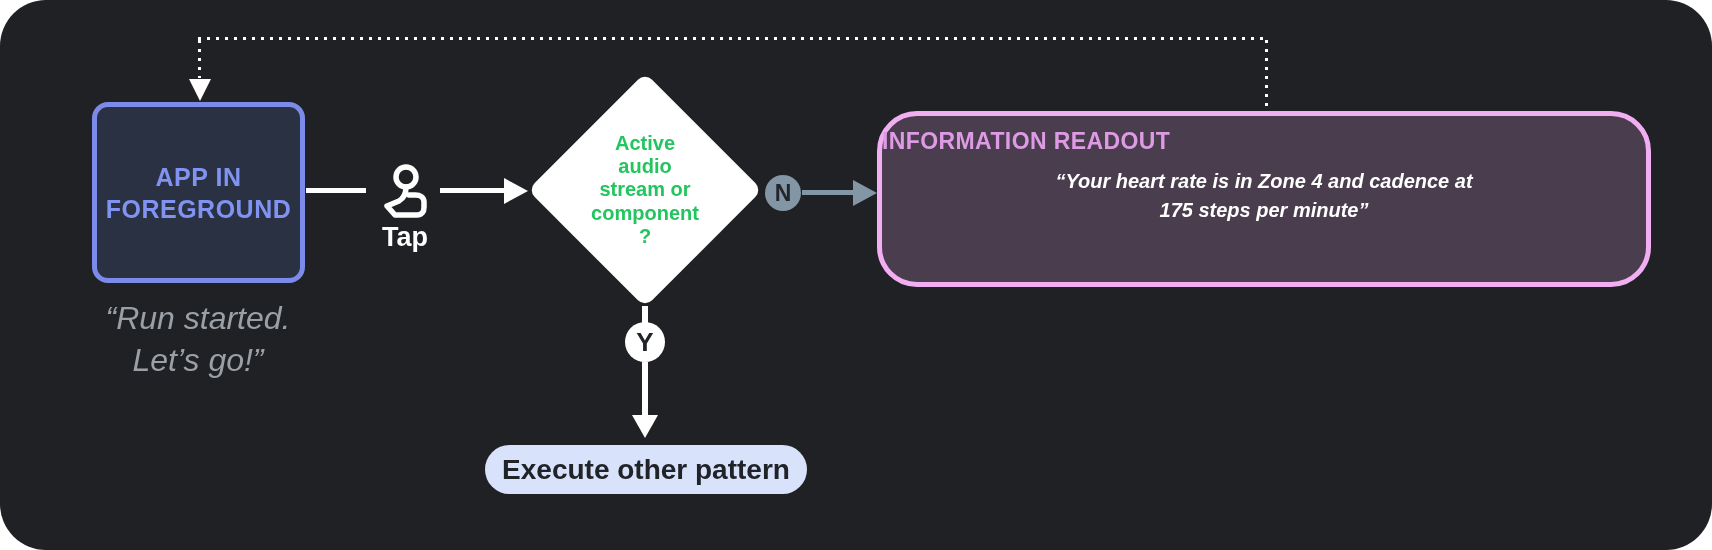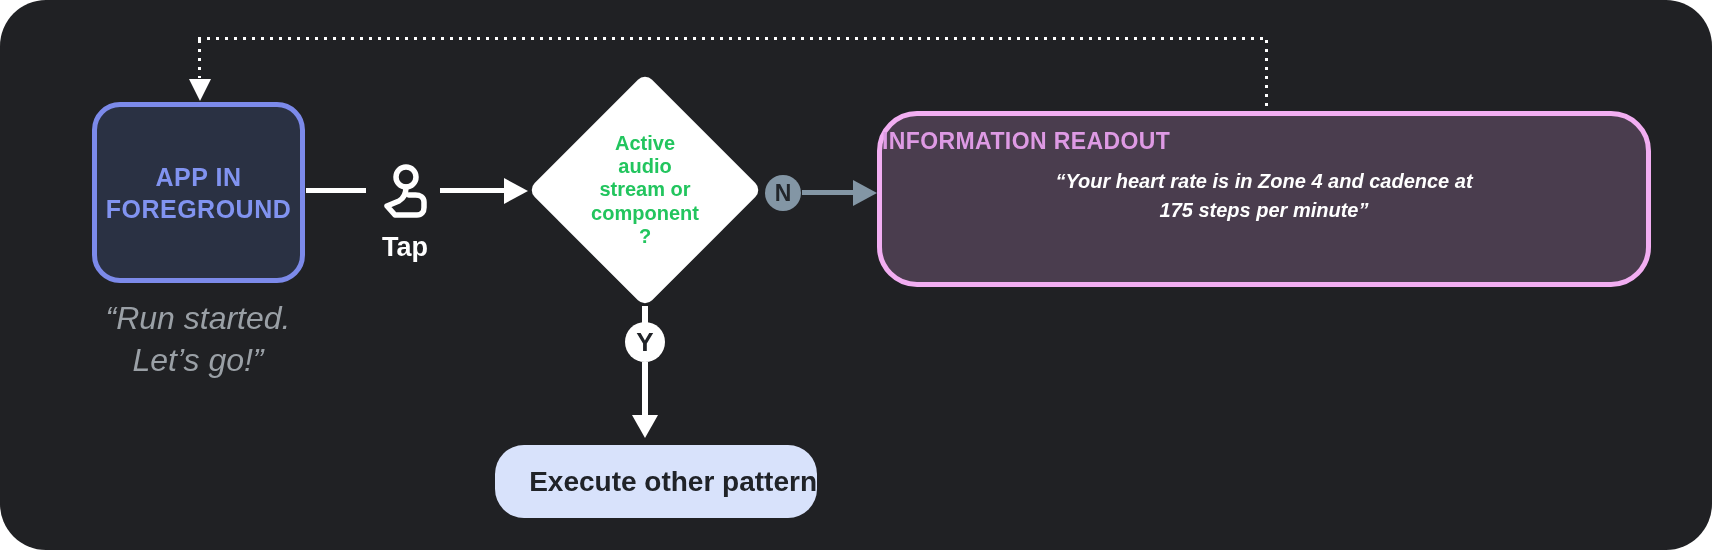--- a/index.html
+++ b/index.html
@@ -11,21 +11,21 @@
     position:absolute;left:0;top:0;right:0;bottom:0;
     background:#202124;border-radius:46px;
   }
   .abs{position:absolute;}
   .preline{white-space:pre-line;}
   .center{display:flex;align-items:center;justify-content:center;text-align:center;}
 
   
   .app-node{
     left:92px;top:102px;width:213px;height:181px;box-sizing:border-box;
-    background:#2A3143;border:5px solid #7C8AEA;border-radius:28px;
+    background:#2A3143;border:5px solid #7C8AEA;border-radius:16px;
   }
   .app-node-label{
     color:#8193F0;font-weight:700;font-size:25px;line-height:1.28;letter-spacing:.5px;
   }
   .app-caption{
     left:60px;top:297px;width:276px;color:#9AA0A6;font-style:italic;
     font-size:32px;line-height:1.32;text-align:center;
   }
 
   
@@ -33,21 +33,21 @@
   .vline{width:6px;background:#ffffff;}
   .arrowhead-right{width:0;height:0;border-top:13px solid transparent;border-bottom:13px solid transparent;border-left:24px solid #ffffff;}
   .arrowhead-right.steel{border-left-color:#8396A5;}
   .arrowhead-down{width:0;height:0;border-left:13px solid transparent;border-right:13px solid transparent;border-top:23px solid #ffffff;}
   .dot-h{height:3px;background:repeating-linear-gradient(to right,#ffffff 0 3px,transparent 3px 9px);}
   .dot-v{width:3px;background:repeating-linear-gradient(to bottom,#ffffff 0 3px,transparent 3px 9px);}
   .loop-arrowhead{width:0;height:0;border-left:11px solid transparent;border-right:11px solid transparent;border-top:22px solid #ffffff;}
 
   
   .tap-group{left:362px;top:144px;width:86px;text-align:center;}
-  .tap-label{color:#ffffff;font-weight:700;font-size:27px;margin-top:10px;}
+  .tap-label{color:#ffffff;font-weight:700;font-size:27px;margin-top:0;}
 
   
   .diamond{
     left:562px;top:107px;width:166px;height:166px;background:#ffffff;
     transform:rotate(45deg);border-radius:10px;
   }
   .diamond-label{
     left:552px;top:107px;width:186px;height:166px;
     color:#22c55e;font-weight:700;font-size:20px;line-height:1.17;
   }
@@ -66,21 +66,21 @@
   .readout-title{
     color:#DE9AE4;font-weight:700;font-size:23px;letter-spacing:.4px;
   }
   .readout-quote{
     margin-top:12px;text-align:center;color:#ffffff;font-weight:700;font-style:italic;
     font-size:20px;line-height:1.45;
   }
 
   
   .execute-node{
-    left:495px;top:445px;width:322px;height:73px;background:#D8E2FB;border-radius:29px;justify-content:flex-end;
+    left:485px;top:445px;width:322px;height:49px;background:#D8E2FB;border-radius:29px;
   }
   .execute-label{color:#202328;font-weight:700;font-size:28px;}
 </style>
 </head>
 <body>
 
 <div class="stage">
   <div class="panel">
 
     <div class="abs dot-h" style="left:198px;top:37px;width:1070px;"></div>

